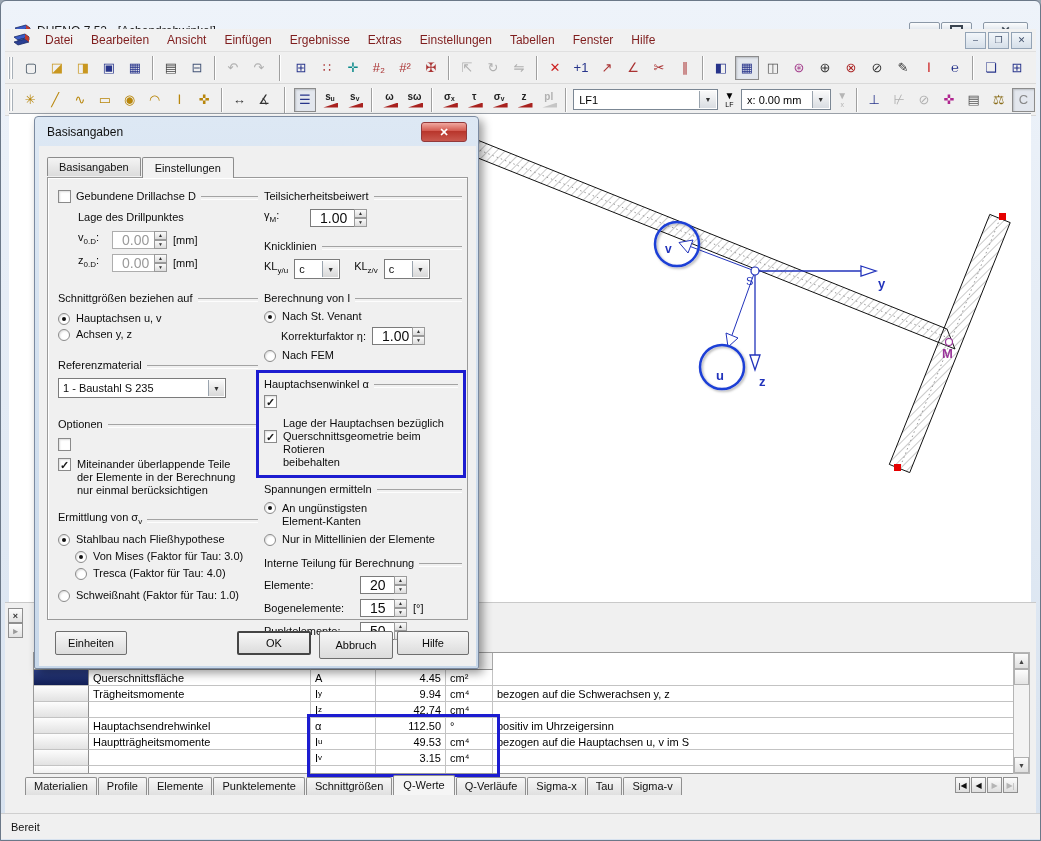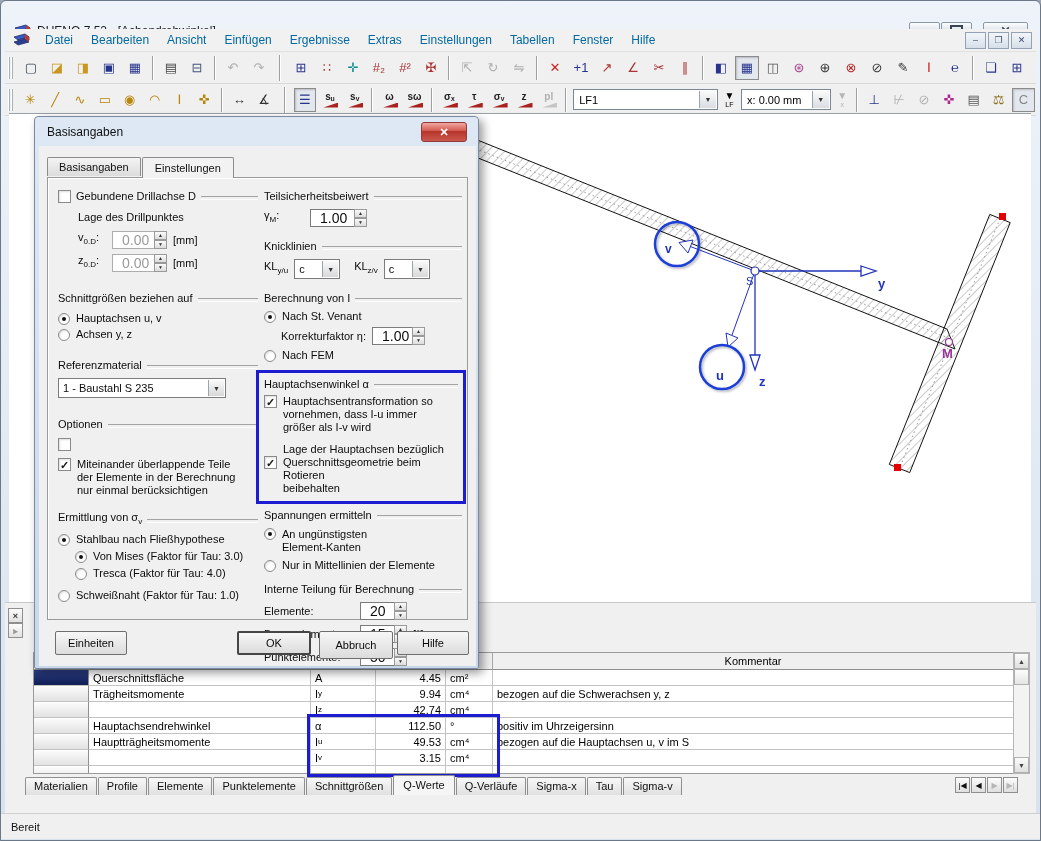--- a/index.html
+++ b/index.html
@@ -8,21 +8,21 @@
   .abs{position:absolute;}
   
   #titlebar{left:0;top:16px;right:0;height:28px;}
   #title-text{left:36px;top:7px;font-size:12px;color:#1c1c1c;}
   .winbtn{width:29px;height:15px;border:1px solid #8b98a7;border-radius:2px;
           background:linear-gradient(#fbfcfd,#dfe5ec 50%,#cfd7e0);display:flex;align-items:center;justify-content:center;
           color:#3a4450;font-size:10px;line-height:1;}
   
   #menubar{left:4px;top:28px;right:4px;height:22px;background:#f1f1f1;border-bottom:1px solid #e0e0e0;
            display:flex;align-items:center;}
-  .menu-item{padding:3px 9px;font-size:12px;color:#0369a1;}
+  .menu-item{padding:3px 9px;font-size:12px;color:#7f1d1d;}
   .mdibtn{width:19px;height:15px;border:1px solid #93a3b5;background:linear-gradient(#f2f6fa,#d6dfe9);
           display:flex;align-items:center;justify-content:center;font-size:9px;color:#41506b;margin-left:2px;}
   
   .tbar{left:4px;right:4px;height:31px;background:#f0f0f0;display:flex;align-items:center;border-bottom:1px solid #d9d9d9;}
   #tbar1{top:51px;} #tbar2{top:83px;}
   .tbtn{width:24px;height:24px;margin:0 1px;border:1px solid #f0f0f0;display:flex;align-items:center;justify-content:center;
         font-size:13px;position:relative;box-sizing:border-box;background:#f0f0f0;}
   .tbtn.pressed{border:1px solid #8c8c8c;background:#e3e7ee;box-shadow:inset 1px 1px 2px #00000030;}
   .tbtn.dis{color:#b0b0b0 !important;}
   .tbtn .rsw{position:absolute;left:4px;bottom:3px;width:15px;height:5px;background:#a8221f;
@@ -438,21 +438,20 @@
   <div class="abs" id="panel">
     <div class="abs minibtn" style="left:3px;top:5px">×</div>
     <div class="abs minibtn" style="left:3px;top:20px;color:#9a9a9a">▸</div>
     <div class="abs" id="tblwrap">
         <div class="trow">
           <div class="td th"></div>
           <div class="td th"></div>
           <div class="td th"></div>
           <div class="td th"></div>
           <div class="td th"></div>
-          <div class="td th">Kommentar</div>
         </div>
         <div class="trow">
           <div class="td rh sel"></div>
           <div class="td">Querschnittsfläche</div>
           <div class="td">
             <span>A</span>
             <sub></sub>
           </div>
           <div class="td num">4.45</div>
           <div class="td">cm²</div>
@@ -701,23 +700,20 @@
               <span>Nach FEM</span>
             </div>
 
           <div class="bluebox" style="margin-top:8px">
             <div class="grp" style="margin-top:2px">
               <span>Hauptachsenwinkel α</span>
                 <div class="ln"></div>
             </div>
             <div class="row" style="margin-top:4px">
                 <span class="cb ck"></span>
-                <span class="pre">Hauptachsentransformation so
-vornehmen, dass I-u immer
-größer als I-v wird</span>
               </div>
             <div style="margin:9px 0 0 19px">Lage der Hauptachsen bezüglich</div>
             <div class="row">
                 <span class="cb ck"></span>
                 <span class="pre">Querschnittsgeometrie beim Rotieren
 beibehalten</span>
               </div>
           </div>
 
           <div class="grp" style="margin-top:5px">

